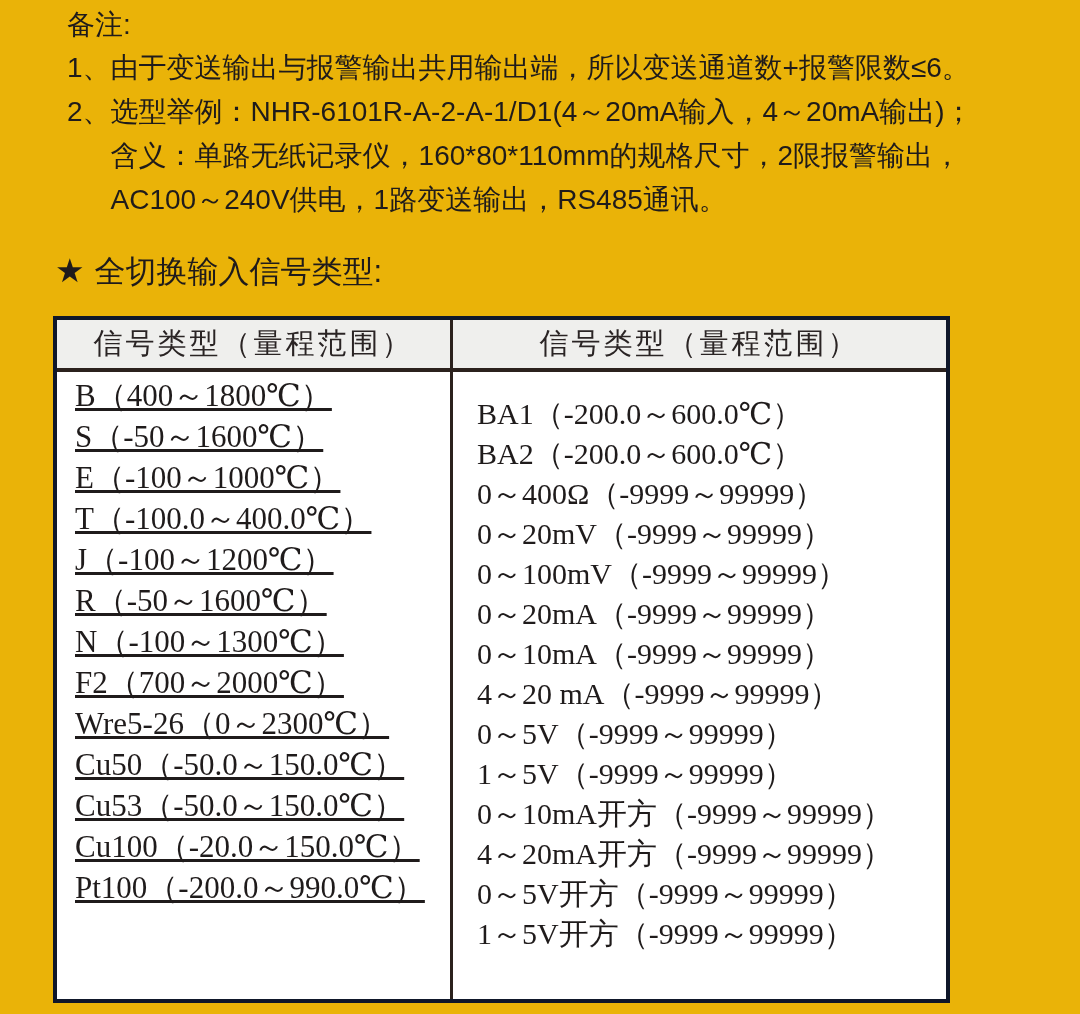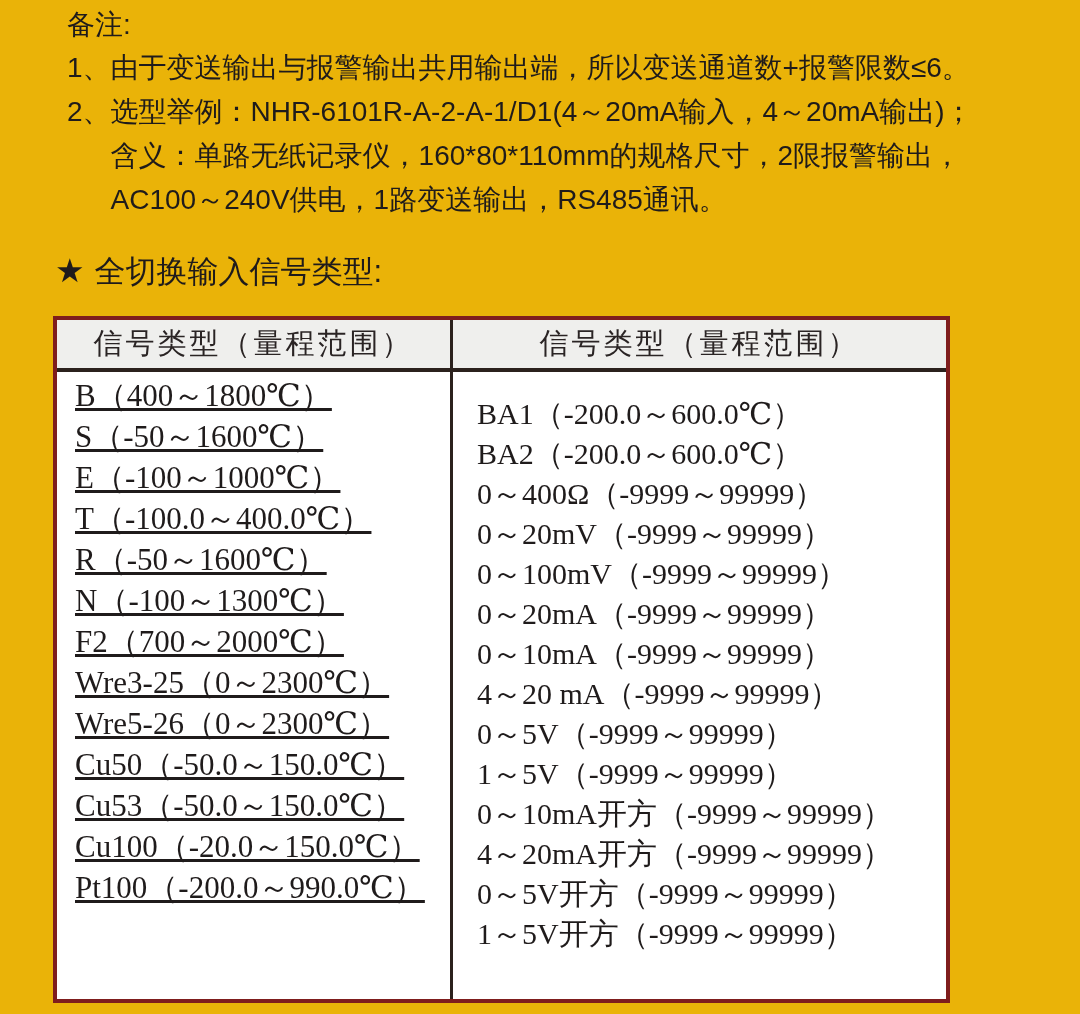--- a/index.html
+++ b/index.html
@@ -46,21 +46,21 @@
     font-weight: 500;
     white-space: nowrap;
   }
   .section-heading .star { font-size: 33px; margin-right: 10px; }
 
   
   .signal-table {
     position: absolute;
     left: 53px; top: 316px;
     width: 897px; height: 687px;
-    border: 4px solid #7f1d1d;
+    border: 4px solid #0f172a;
     background: #ffffff;
     font-family: "Liberation Serif", "DejaVu Serif", serif;
   }
   .thead {
     display: flex;
     height: 52px;
     border-bottom: 4px solid #2b211d;
     background: #efefed;
   }
   .th {
@@ -127,24 +127,24 @@
     <div class="thead">
       <div class="th left-h">信号类型（量程范围）</div>
       <div class="th right-h">信号类型（量程范围）</div>
     </div>
     <div class="tbody">
       <div class="col left">
           <div class="row">B（400～1800℃）</div>
           <div class="row">S（-50～1600℃）</div>
           <div class="row">E（-100～1000℃）</div>
           <div class="row">T（-100.0～400.0℃）</div>
+          <div class="row">J（-100～1200℃）</div>
           <div class="row">R（-50～1600℃）</div>
           <div class="row">N（-100～1300℃）</div>
           <div class="row">F2（700～2000℃）</div>
-          <div class="row">Wre3-25（0～2300℃）</div>
           <div class="row">Wre5-26（0～2300℃）</div>
           <div class="row">Cu50（-50.0～150.0℃）</div>
           <div class="row">Cu53（-50.0～150.0℃）</div>
           <div class="row">Cu100（-20.0～150.0℃）</div>
           <div class="row">Pt100（-200.0～990.0℃）</div>
         </div>
       <div class="col right">
           <div class="row">BA1（-200.0～600.0℃）</div>
           <div class="row">BA2（-200.0～600.0℃）</div>
           <div class="row">0～400Ω（-9999～99999）</div>

